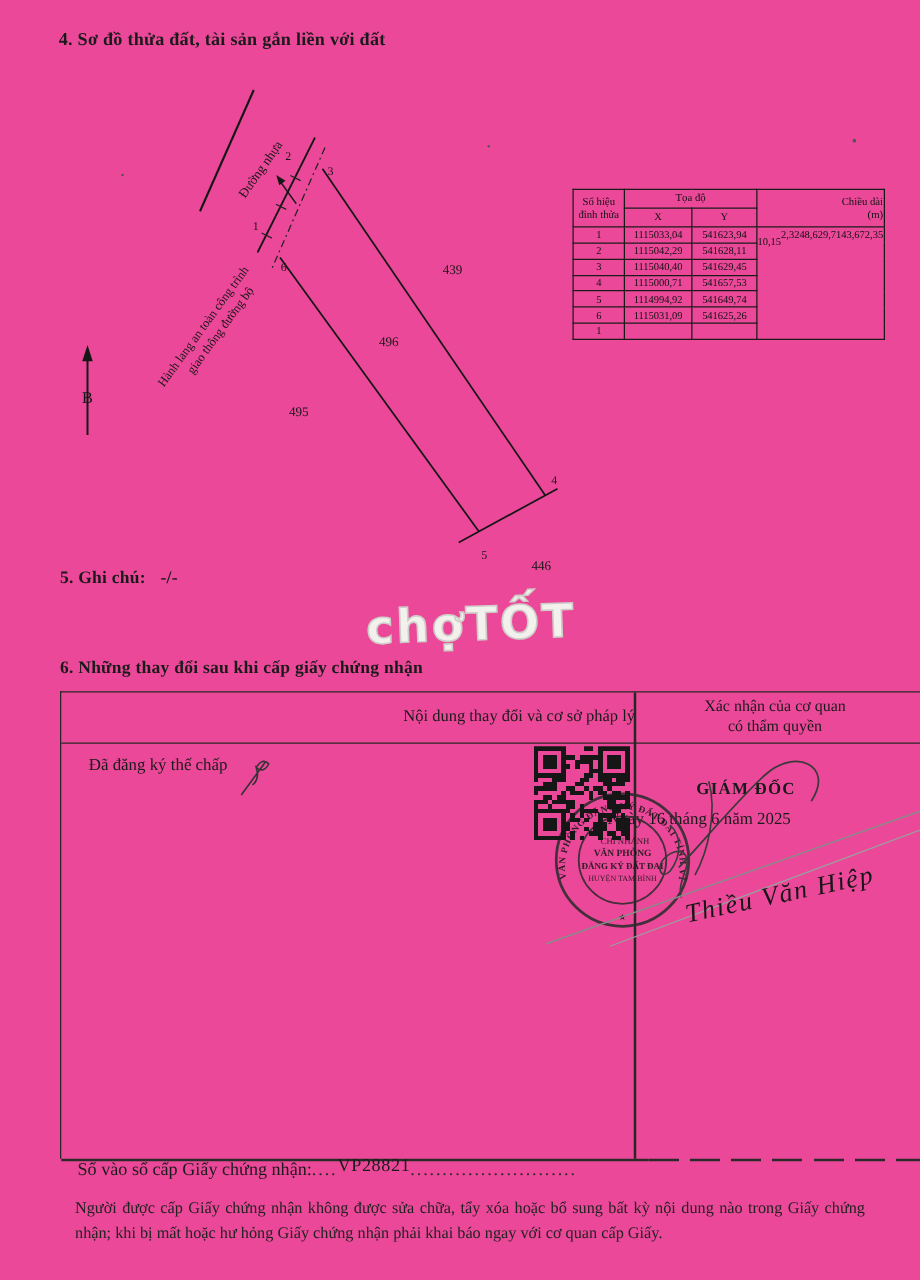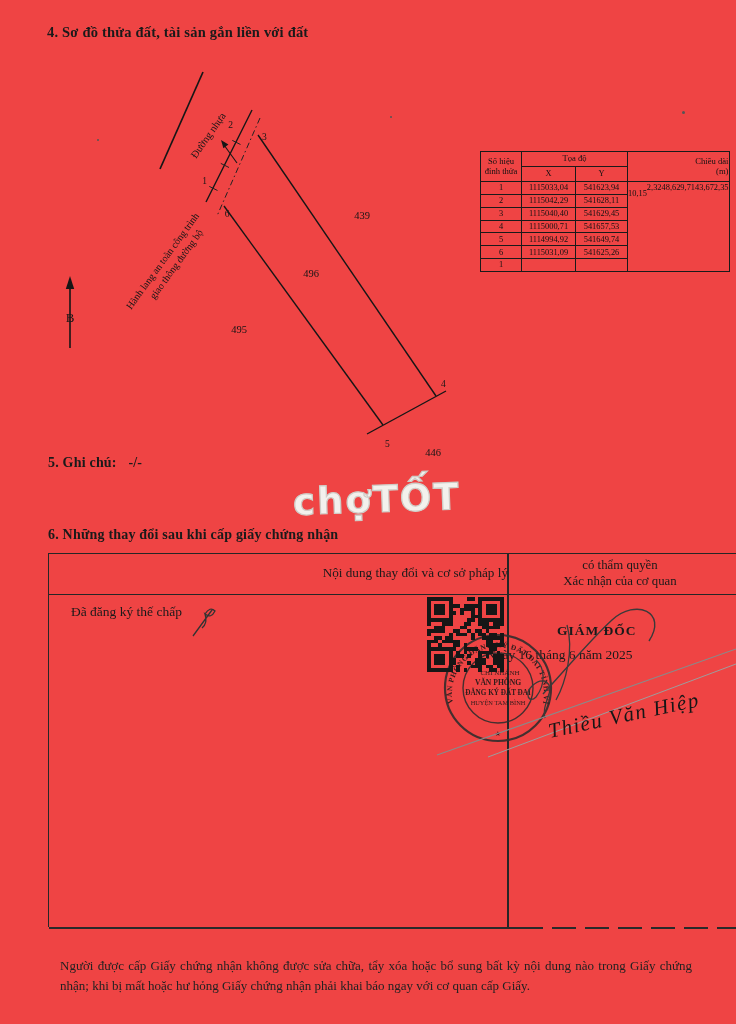--- a/index.html
+++ b/index.html
@@ -1,25 +1,25 @@
 <!DOCTYPE html>
 <html><head>
 <meta charset="utf-8">
 <style>
   html,body{margin:0;padding:0;background:#e8e7e4;}
   .page{
     position:relative;width:736px;height:1024px;margin:0 auto;
-    background:#ef4444;
+    background:#ec4899;
     font-family:"Liberation Serif","DejaVu Serif",serif;
     color:#1a1a1a;overflow:hidden;
   }
   .abs{position:absolute;}
   .sec-title{font-weight:bold;font-size:14.5px;letter-spacing:.2px;}
   
-  .coord-table{position:absolute;left:480px;top:151px;border-collapse:collapse;
+  .coord-table{position:absolute;left:458px;top:151px;border-collapse:collapse;
     font-size:8.4px;line-height:1.1;color:#111;}
   .coord-table th,.coord-table td{border:1px solid #1a1a1a;padding:0;text-align:center;
     font-weight:normal;vertical-align:middle;}
   .coord-table{border:1.5px solid #111;}
   .coord-table .h2{font-size:8.6px;}
   .lens{position:relative;display:flex;flex-direction:row;height:89px;}
   .lens span{display:block;height:12.7px;line-height:12.7px;font-size:8.4px;}
   .lens span:first-child{margin-top:6.3px;}
   
   .watermark{
@@ -191,22 +191,22 @@
 
   <div class="abs sec-title" style="left:48px;top:527px;font-size:14px;">6. Những thay đổi sau khi cấp giấy chứng nhận</div>
 
   <div class="chg-table">
     <div class="chg-header"></div>
     <div class="chg-divider"></div>
     <div class="chg-bottom-a"></div>
     <div class="chg-bottom-b"></div>
     <div class="chg-h1">Nội dung thay đổi và cơ sở pháp lý</div>
     <div class="chg-h2">
+      <div>Xác nhận của cơ quan</div>
       <div>có thẩm quyền</div>
-      <div>Xác nhận của cơ quan</div>
     </div>
     <div class="chg-entry">Đã đăng ký thế chấp</div>
     <div class="chg-date">Ngày 16  tháng 6 năm 2025</div>
     <div class="chg-director">GIÁM ĐỐC</div>
   </div>
 
   <svg class="squiggle" viewBox="0 0 42 48">
     <path d="M 10,38 L 29,12 M 22,16 q 5,-8 10,-3 q -4,8 -10,3 q 3,9 -3,14" fill="none" stroke="#333" stroke-width="1.3"></path>
   </svg>
 
@@ -480,20 +480,23 @@
 
   <svg class="sigsvg" viewBox="400 560 336 220">
     <path d="M 649,641 C 668,612 636,598 612,620 C 590,640 560,676 543,694" fill="none" stroke="#3a3a3a" stroke-width="1.4"></path>
     <path d="M 567,625 C 574,650 566,682 556,700" fill="none" stroke="#3a3a3a" stroke-width="1.3"></path>
     <path d="M 536,660 C 545,668 546,684 536,697 C 529,704 524,694 532,686 C 543,676 554,682 548,697 C 545,706 543,712 545,718" fill="none" stroke="#3a3a3a" stroke-width="1.3"></path>
     <path d="M 437,755 L 736,649" fill="none" stroke="#8a8a8a" stroke-width="1.1"></path>
     <path d="M 488,757 L 736,664" fill="none" stroke="#9d9d9d" stroke-width="1"></path>
     <text transform="translate(550,738) rotate(-12)" font-size="21" font-style="italic" letter-spacing="1.5" fill="#9b9b9b">Thiều Văn Hiệp</text>
   </svg>
 
+  <div class="registry">
+    <span>Số vào sổ cấp Giấy chứng nhận:</span><span class="dots">....</span><span class="regnum">VP28821</span><span class="dots">..........................</span>
+  </div>
 
   <div class="footer-note">Người được cấp Giấy chứng nhận không được sửa chữa, tẩy xóa hoặc bổ sung bất kỳ nội dung nào trong Giấy chứng nhận; khi bị mất hoặc hư hỏng Giấy chứng nhận phải khai báo ngay với cơ quan cấp Giấy.</div>
 
   <div class="speck" style="left:97px;top:139px;width:2px;height:2px;"></div>
   <div class="speck" style="left:390px;top:116px;width:2px;height:2px;"></div>
   <div class="speck" style="left:682px;top:111px;width:3px;height:3px;"></div>
 
 </div>
 
 </body></html>

